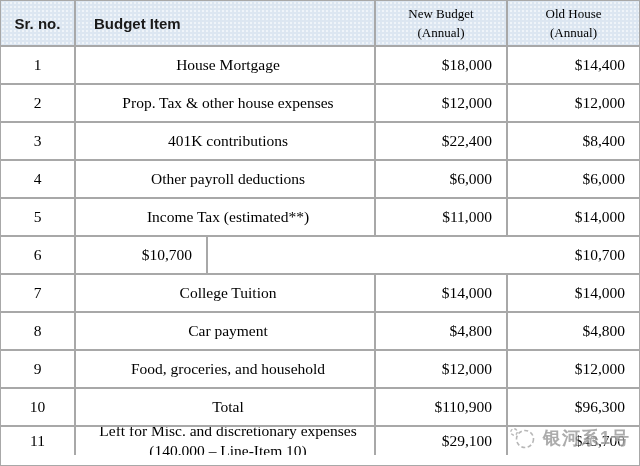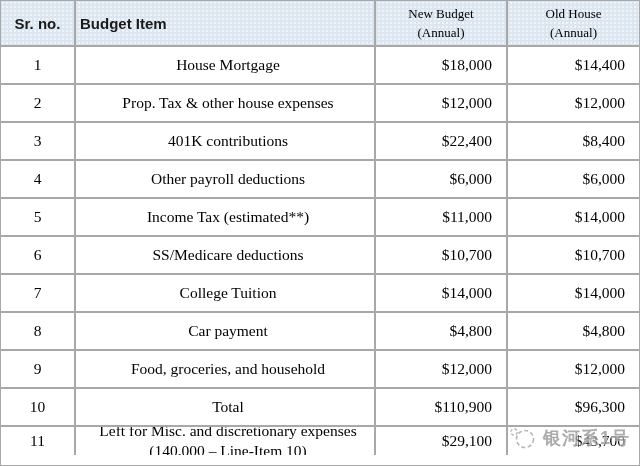--- a/index.html
+++ b/index.html
@@ -45,21 +45,21 @@
     overflow:hidden;
   }
   
   .hsans{
     font-family:"Liberation Sans", sans-serif;
     font-size:15px;
     font-weight:600;
     color:#1a1a1a;
   }
   .hc1{justify-content:center;}
-  .hc2{justify-content:flex-start;padding-left:4px;}
+  .hc2{justify-content:flex-start;padding-left:18px;}
   .hserif{
     font-family:"Liberation Serif", serif;
     font-size:13px;
     color:#000;
     flex-direction:column;
     justify-content:center;
     line-height:19px;
     text-align:center;
   }
   
@@ -169,24 +169,20 @@
       <div class="cell c2 item">
         <div class="l1">Income Tax (estimated**)</div>
 
       </div>
       <div class="cell c3 val val-new">$11,000</div>
       <div class="cell c4 val val-old">$14,000</div>
     </div>
 
     <div class="row">
       <div class="cell c1 sr">6</div>
-      <div class="cell c2 item">
-        <div class="l1">SS/Medicare deductions</div>
-
-      </div>
       <div class="cell c3 val val-new">$10,700</div>
       <div class="cell c4 val val-old">$10,700</div>
     </div>
 
     <div class="row">
       <div class="cell c1 sr">7</div>
       <div class="cell c2 item">
         <div class="l1">College Tuition</div>
 
       </div>

